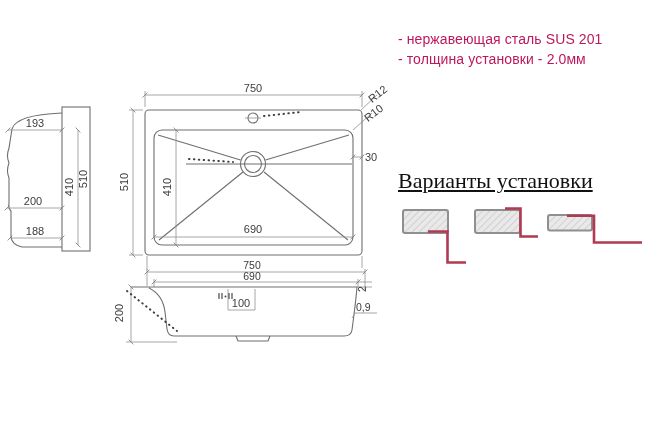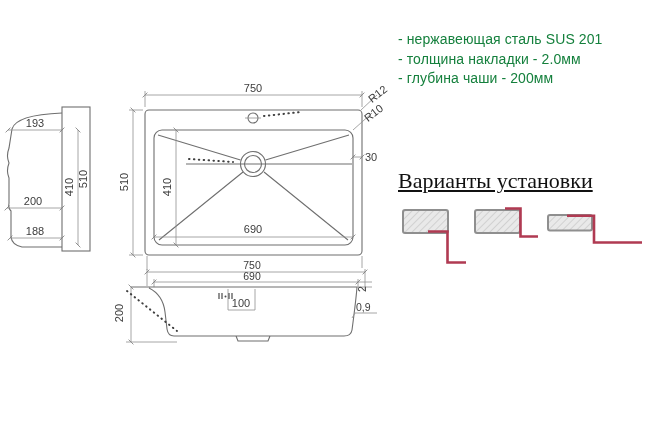--- a/index.html
+++ b/index.html
@@ -1,19 +1,19 @@
 <!DOCTYPE html>
 <html><head>
 <meta charset="utf-8">
 <style>
   html,body{margin:0;padding:0;background:#fff;}
   .page{position:relative;width:650px;height:433px;background:#ffffff;overflow:hidden;
         font-family:"Liberation Sans",sans-serif;}
   .specs{position:absolute;left:398px;top:30px;font-size:14px;line-height:19.5px;
-         color:#15803d;letter-spacing:.1px;}
+         color:#be185d;letter-spacing:.1px;}
   .install-title{position:absolute;left:398px;top:168px;font-family:"Liberation Serif",serif;
          font-size:22px;color:#111;text-decoration:underline;}
   svg{position:absolute;left:0;top:0;}
   .ln{stroke:#6f6f6f;stroke-width:1.1;fill:none;}
   .dm{stroke:#8f8f8f;stroke-width:.8;fill:none;}
   .dmk{stroke:#8f8f8f;stroke-width:.8;fill:none;marker-start:url(#tk);marker-end:url(#tk);}
   .dot{stroke:#3f3f3f;stroke-width:2;fill:none;stroke-linecap:round;stroke-dasharray:.5 4.4;}
   .tx{font-family:"Liberation Sans",sans-serif;font-size:11px;fill:#3c3c3c;text-anchor:middle;}
   .txs{font-size:10.5px;}
   .clip{stroke:#4a4a4a;stroke-width:1.2;fill:none;}
@@ -122,19 +122,18 @@
       </g>
       <g>
         <rect x="548" y="215" width="44" height="15.5" rx="2" fill="url(#hatch)" stroke="#8f8f8f" stroke-width="2"></rect>
         <polyline points="567,215.8 594,215.8 594,242.5 642,242.5" fill="none" stroke-width="2.6" stroke="#b03a52"></polyline>
       </g>
     </g>
   </svg>
 
   <div class="specs">
     <div>- нержавеющая сталь SUS 201</div>
-    <div>- толщина накладки - 2.0мм</div>
-    <div>- глубина чаши - 200мм</div>
+    <div>- толщина установки - 2.0мм</div>
   </div>
 
   <div class="install-title">Варианты установки</div>
 
 </div>
 
 </body></html>

